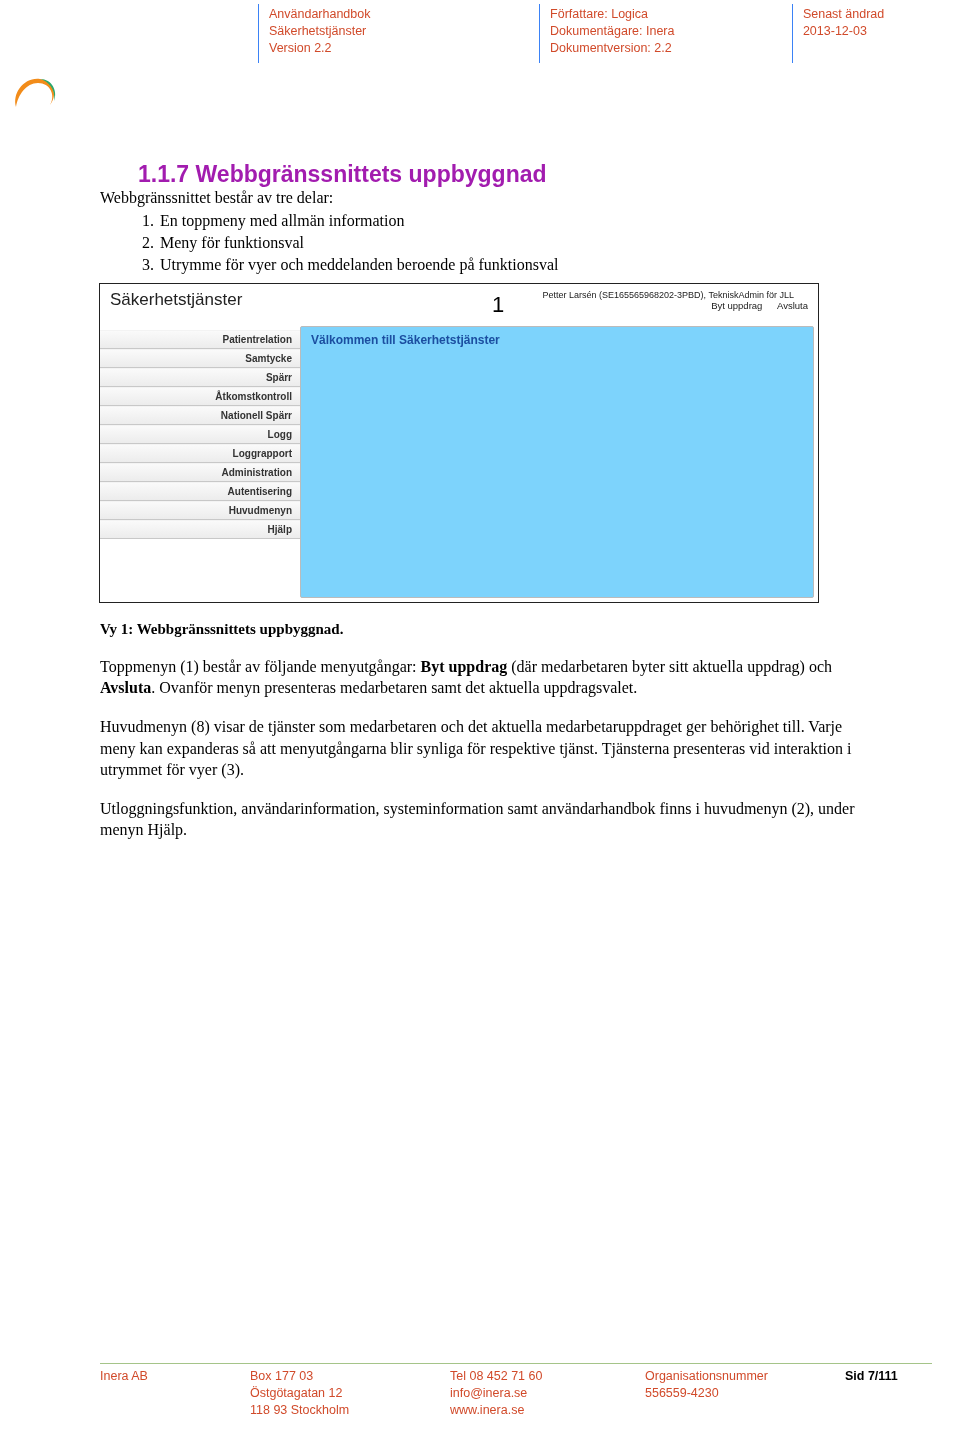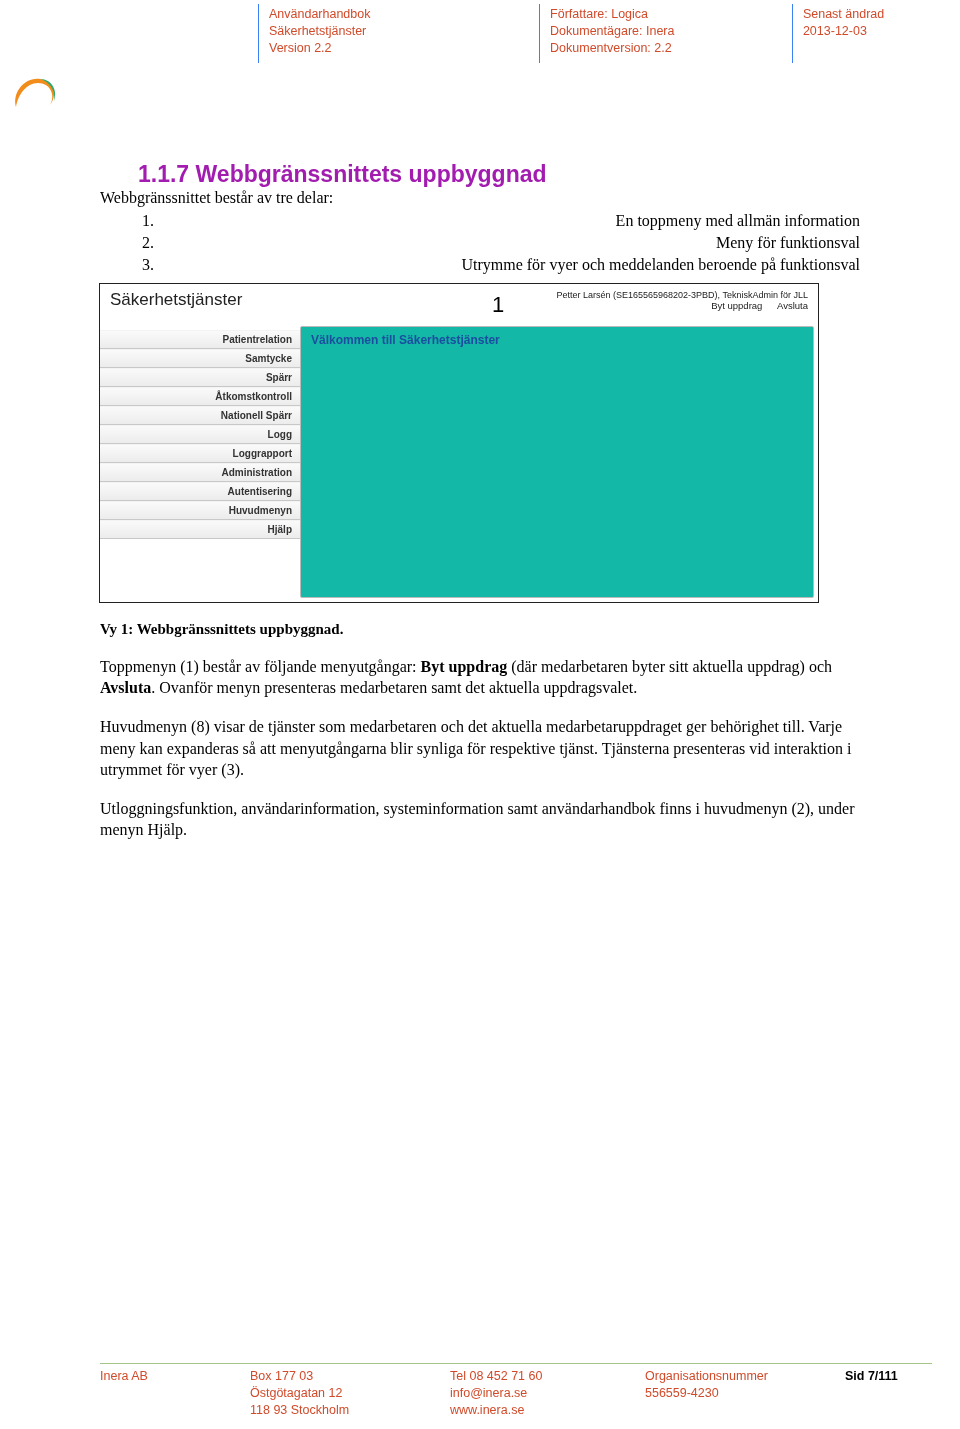--- a/index.html
+++ b/index.html
@@ -36,36 +36,36 @@
   }
   .body-content { padding: 0 100px 0 100px; margin-top: 48px; }
   .h-sec {
     font-family: Arial, Helvetica, sans-serif;
     font-size: 23px;
     font-weight: bold;
     color: #a21caf;
     padding-left: 38px;
   }
   .intro { font-size: 16px; line-height: 1.3; }
-  .olist { margin: 2px 0 8px 0; padding-left: 58px; font-size: 16px; line-height: 1.35; text-align: right; }
+  .olist { margin: 2px 0 8px 0; padding-left: 58px; font-size: 16px; line-height: 1.35; }
   .olist li { padding-left: 2px; }
   
   .mock-wrap { border: 1px solid #222; width: 720px; height: 320px; margin: 6px 0 18px -1px; background: #fff; position: relative; }
   .mock-topbar { height: 38px; display: flex; align-items: flex-start; padding: 6px 8px 0 10px; font-family: Arial, Helvetica, sans-serif; }
   .mock-apptitle { font-size: 17px; color: #222; font-family: "Segoe UI", Arial, sans-serif; }
   .mock-callout-1 { position: absolute; left: 392px; top: 8px; font-family: Arial, sans-serif; font-size: 22px; }
   .mock-callout-2 { position: absolute; left: 86px; top: 150px; font-family: Arial, sans-serif; font-size: 22px; }
   .mock-callout-3 { position: absolute; left: 396px; top: 150px; font-family: Arial, sans-serif; font-size: 22px; }
-  .mock-userline { position: absolute; right: 10px; top: 6px; font-size: 9px; color: #222; font-family: Arial, sans-serif; }
+  .mock-userline { position: absolute; right: 24px; top: 6px; font-size: 9px; color: #222; font-family: Arial, sans-serif; }
   .mock-toplinks { position: absolute; right: 10px; top: 16px; font-size: 9.5px; color: #222; font-family: Arial, sans-serif; }
   .mock-toplinks span { margin-left: 12px; }
   .mock-main { position: absolute; top: 40px; left: 0; right: 0; bottom: 0; display: flex; }
   .mock-side { width: 200px; padding: 6px 0 0 0; font-family: Arial, sans-serif; }
   .mock-side-item { text-align: right; font-size: 10px; color: #333; padding: 3px 8px 3px 0; border-bottom: 1px solid #c8c8c8; border-top: 1px solid #f3f3f3; background: linear-gradient(#fafafa,#ececec); font-weight: bold; }
-  .mock-content { flex: 1; border: 1px solid #bbb; border-radius: 2px; margin: 2px 4px 4px 0; padding: 6px 10px; background: #14b8a6; }
+  .mock-content { flex: 1; border: 1px solid #bbb; border-radius: 2px; margin: 2px 4px 4px 0; padding: 6px 10px; background: #7dd3fc; }
   .mock-welcome { font-family: Arial, sans-serif; font-size: 12px; font-weight: bold; color: #1b4ea0; }
   .caption { font-size: 15px; font-weight: bold; margin: 2px 0 18px 0; }
   .para { font-size: 16px; line-height: 1.32; margin-bottom: 18px; margin-top: 13px; }
   .footer {
     position: absolute;
     bottom: 10px;
     left: 100px;
     right: 28px;
     border-top: 1px solid #a5c489;
     display: flex;

